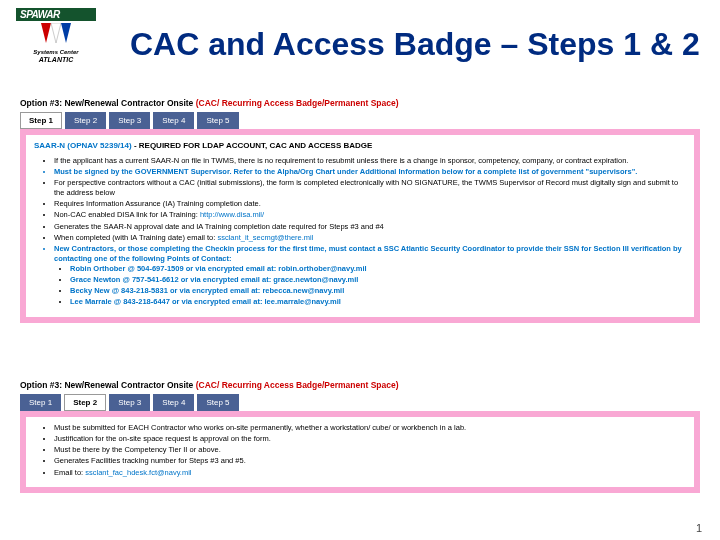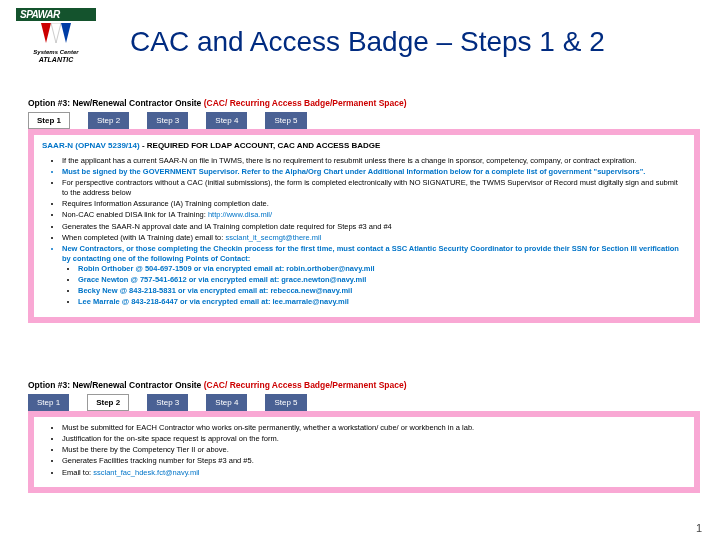--- a/index.html
+++ b/index.html
@@ -3,27 +3,27 @@
 <meta charset="utf-8">
 <style>
 *{margin:0;padding:0;box-sizing:border-box}
 body{width:720px;height:540px;font-family:Arial,sans-serif;background:#fff;position:relative;overflow:hidden}
 .logo-area{position:absolute;top:8px;left:16px;width:80px}
 .logo-bar{background:#14532d;color:#fff;font-size:10px;font-style:italic;font-weight:bold;padding:1px 4px;letter-spacing:-.5px}
 .logo-tri{width:30px;height:24px;margin:2px auto;position:relative}
 .logo-tri svg{width:100%;height:100%}
 .logo-txt{text-align:center;font-size:6px;color:#000;font-style:italic;font-weight:bold;line-height:1.1}
 .logo-txt .atl{font-size:7px}
-.title{position:absolute;top:26px;left:130px;font-size:28px;font-weight:normal;color:#002b80}
-.section{position:absolute;left:28px;right:20px}
+.title{position:absolute;top:26px;left:130px;font-size:32px;font-weight:bold;color:#002b80}
+.section{position:absolute;left:20px;right:20px}
 .sec1{top:98px}
 .sec2{top:380px}
 .opt-line{font-size:8.5px;font-weight:bold;margin-bottom:4px}
 .opt-line .red{color:#c00}
-.tabs{display:flex;gap:18px;margin-bottom:0}
+.tabs{display:flex;gap:3px;margin-bottom:0}
 .tab{font-size:8px;padding:3px 8px;background:#4a6194;color:#fff;border:1px solid #4a6194}
 .tab.active{background:#fff;color:#000;border:1px solid #999;font-weight:bold}
 .box{border:6px solid #f9a8d4;padding:6px 8px 8px;font-size:7.5px;line-height:1.35}
 .box-title{font-size:8px;font-weight:bold;margin-bottom:4px}
 .box-title .blue{color:#0074c8}
 .box-title .black{color:#000}
 ul{list-style:disc;padding-left:20px}
 ul ul{list-style:disc;padding-left:16px}
 li{color:#000;margin-bottom:1px}
 li.blue{color:#0074c8;font-weight:bold}

